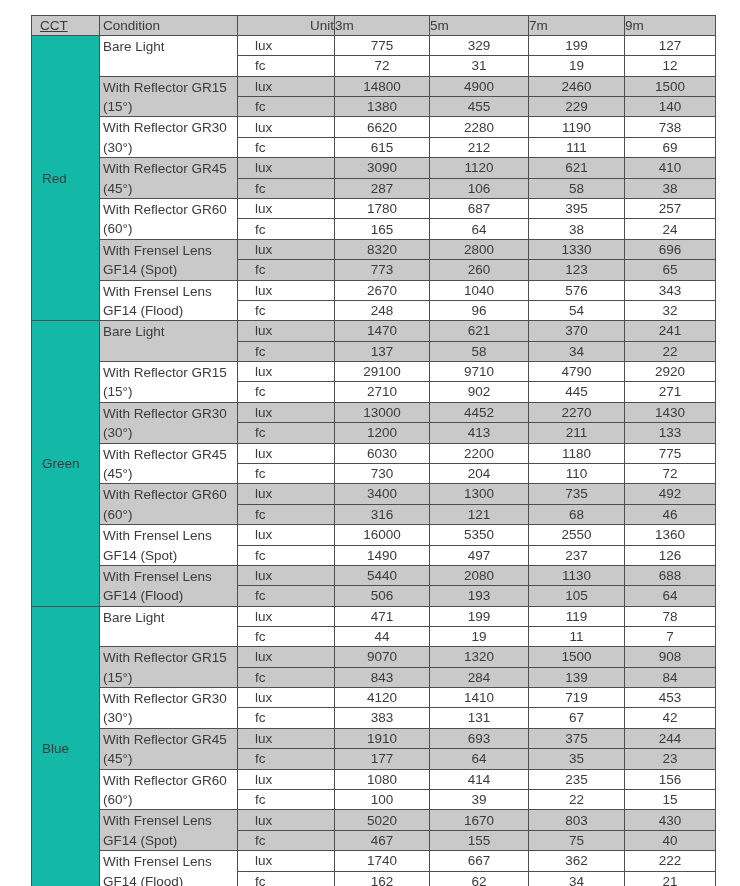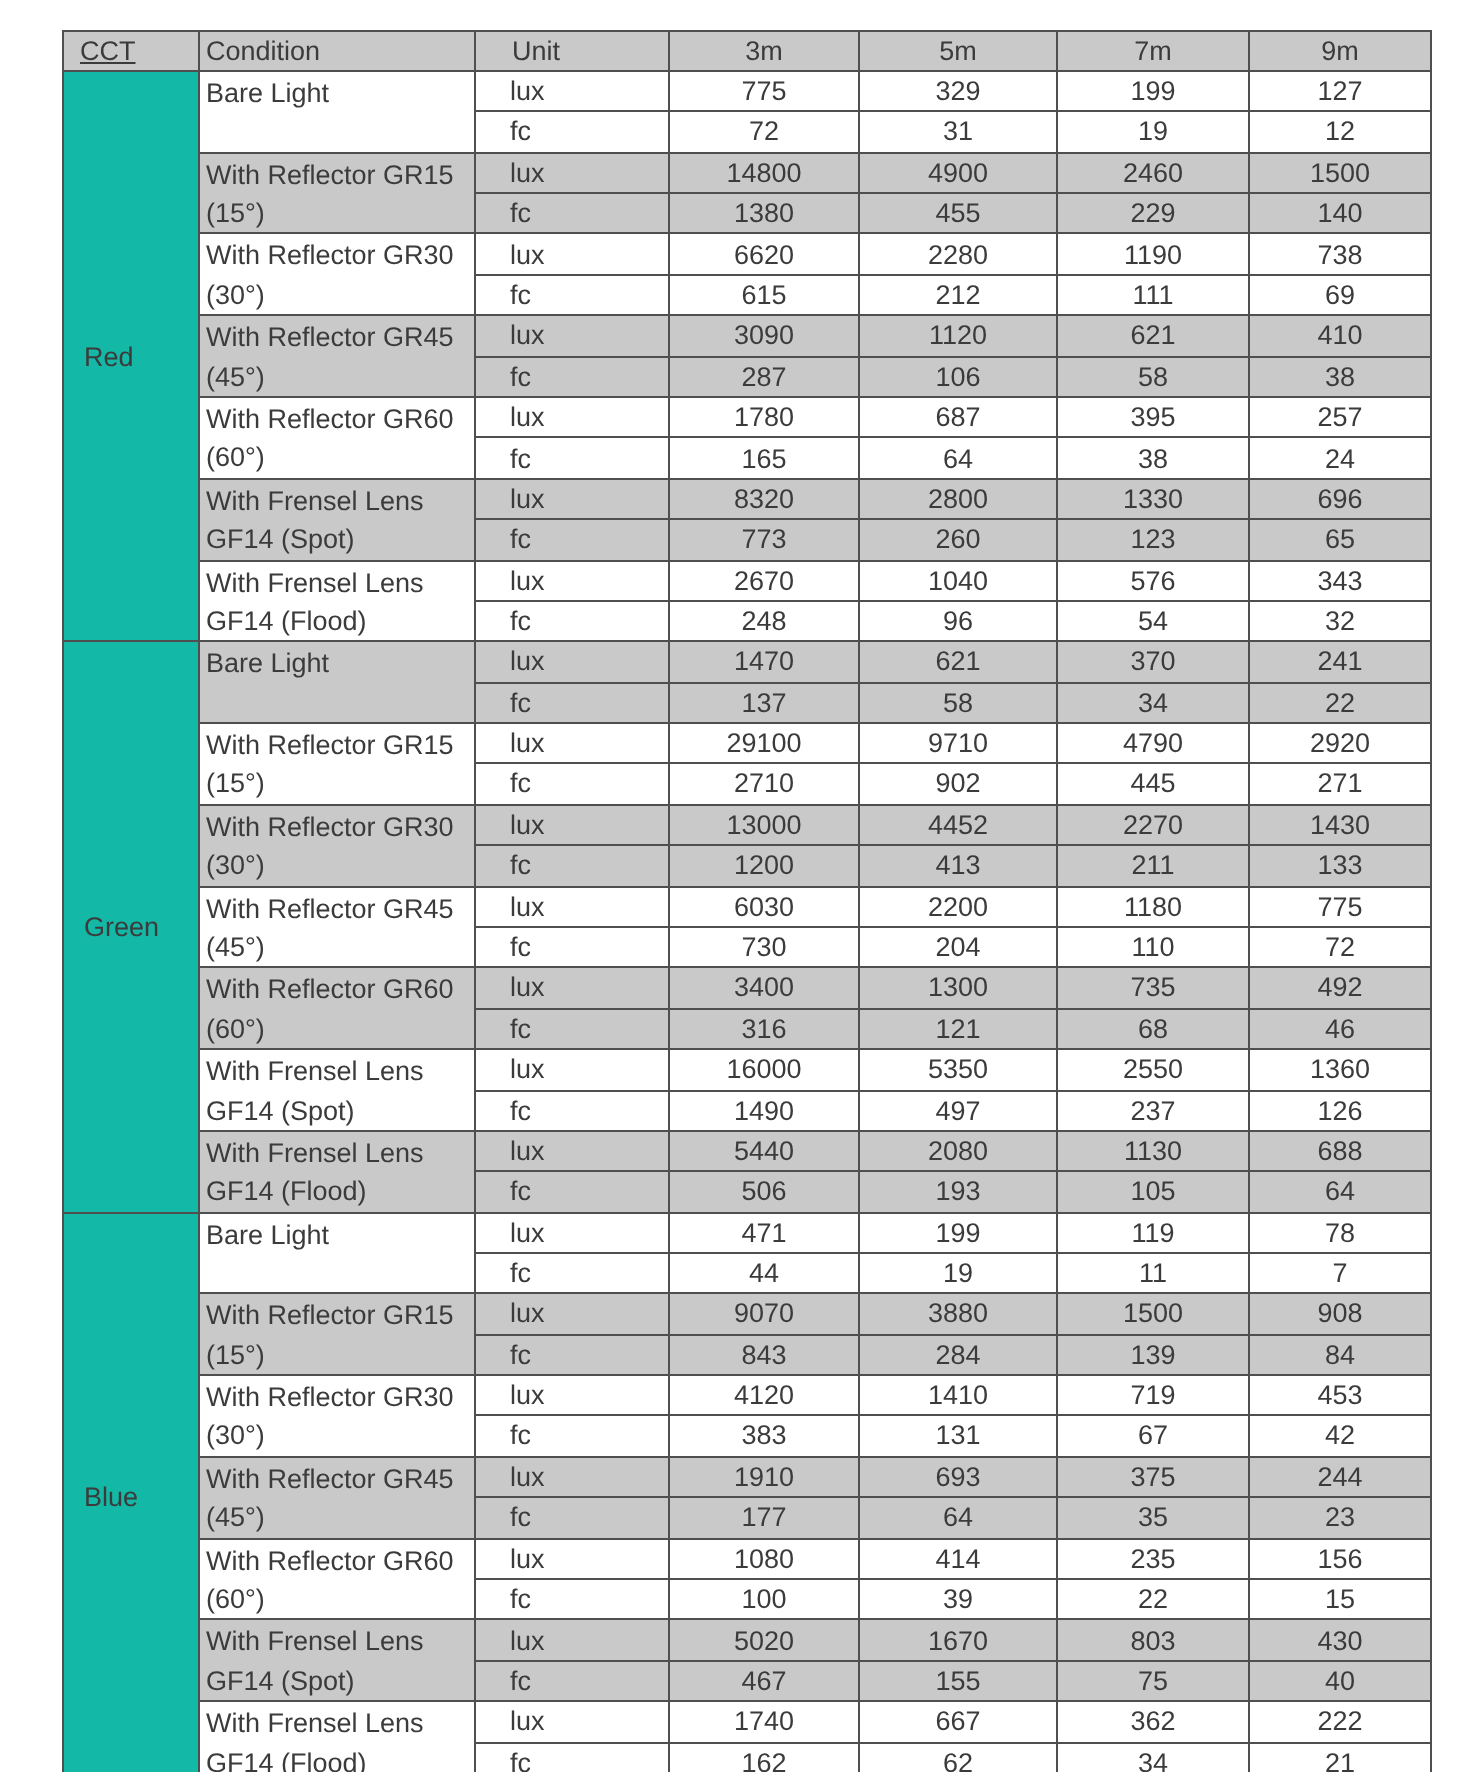--- a/index.html
+++ b/index.html
@@ -30,22 +30,22 @@
     overflow: hidden;
     font-weight: normal;
     line-height: 19.2px;
   }
   thead th {
     background: var(--header-shade, #c9c9c9);
     text-align: left;
   }
   th.h-cct   { padding-left: 8px; text-decoration: underline; }
   th.h-cond  { padding-left: 3px; }
-  th.h-unit  { padding-left: 18px; }
-  th.h-dist  { text-align: center; padding-left: 0; }
+  th.h-unit  { padding-left: 18px; text-align: right; }
+  th.h-dist  { padding-left: 0; }
   td.cct-cell {
     vertical-align: middle;
     text-align: left;
     padding-left: 10px;
     background: #14b8a6;
   }
   td.cond-cell {
     vertical-align: top;
     text-align: left;
     padding-left: 3px;
@@ -327,21 +327,21 @@
           <td class="val-cell">44</td>
           <td class="val-cell">19</td>
           <td class="val-cell">11</td>
           <td class="val-cell">7</td>
         </tr>
         <tr>
           <td class="cond-cell shaded" rowspan="2">With Reflector GR15
 (15°)</td>
           <td class="unit-cell shaded">lux</td>
           <td class="val-cell shaded">9070</td>
-          <td class="val-cell shaded">3880</td>
+          <td class="val-cell shaded">1320</td>
           <td class="val-cell shaded">1500</td>
           <td class="val-cell shaded">908</td>
         </tr>
         <tr>
           <td class="unit-cell shaded">fc</td>
           <td class="val-cell shaded">843</td>
           <td class="val-cell shaded">284</td>
           <td class="val-cell shaded">139</td>
           <td class="val-cell shaded">84</td>
         </tr>

